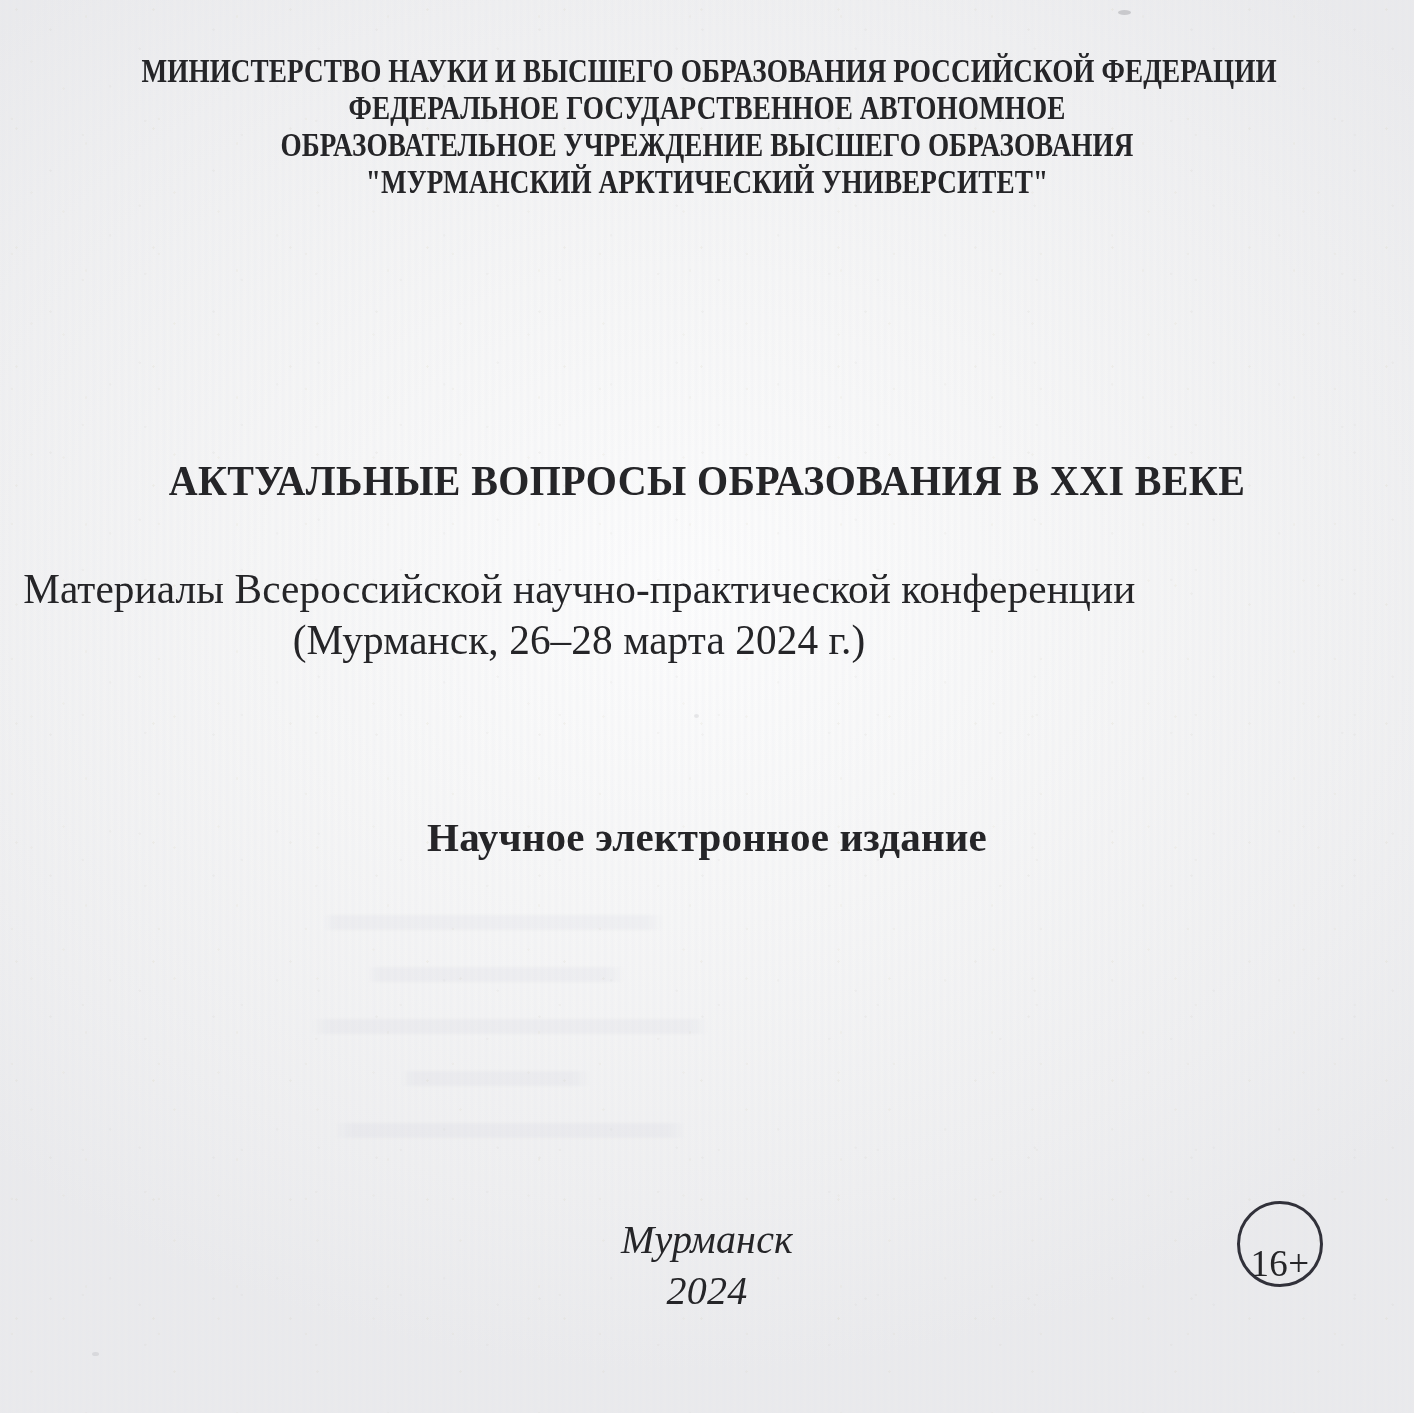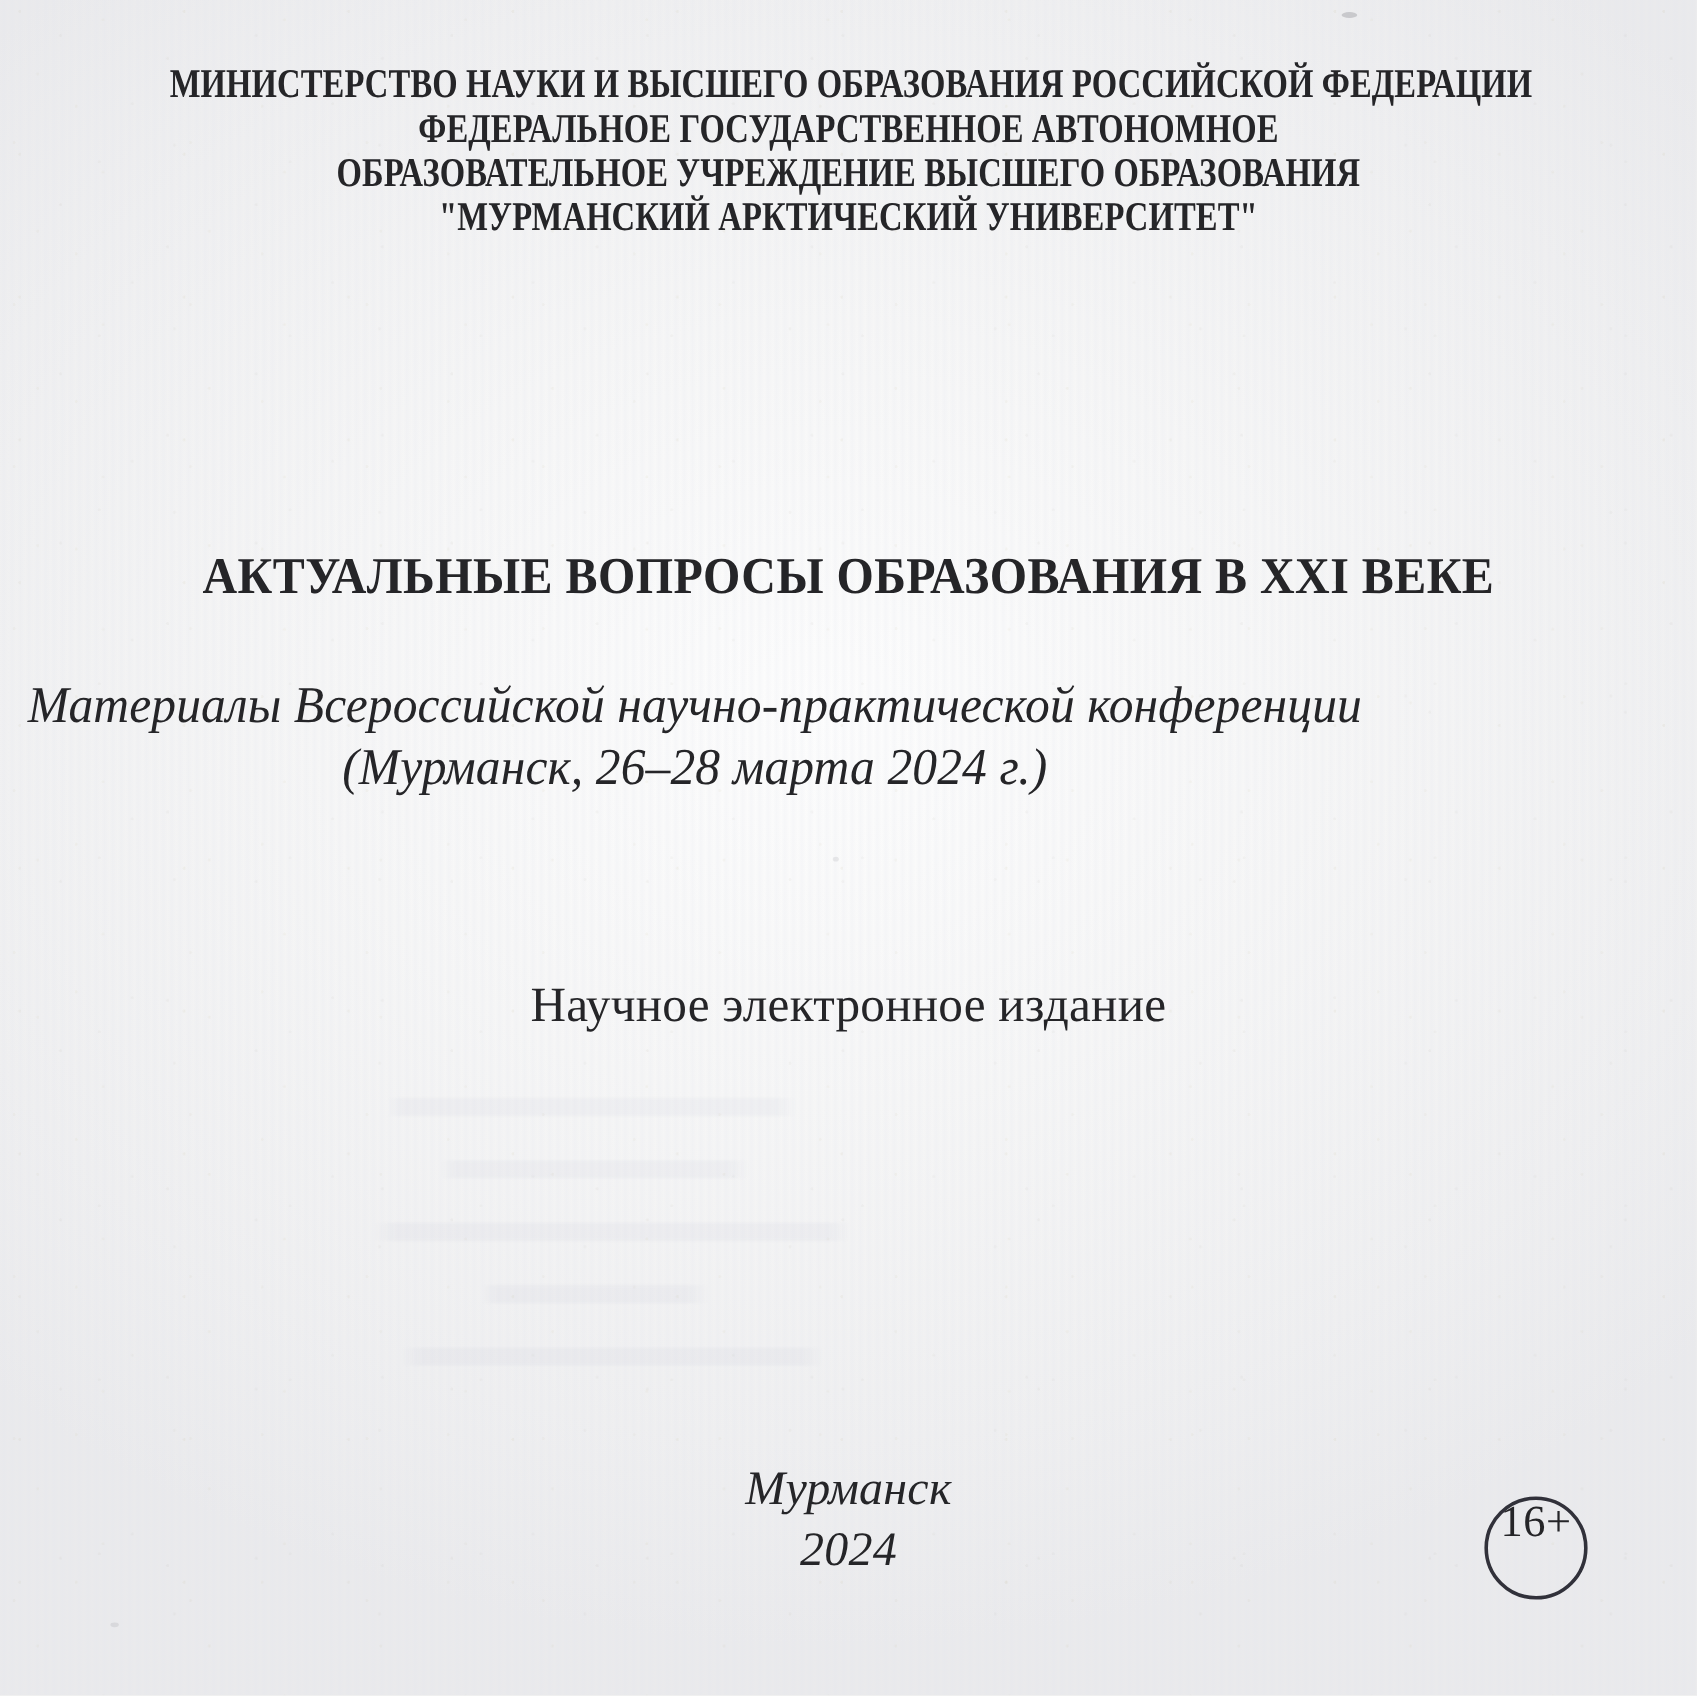--- a/index.html
+++ b/index.html
@@ -120,21 +120,20 @@
     transform-origin: center center;
     white-space: nowrap;
   }
 
   .subtitle {
     position: absolute;
     left: 0;
     top: 563px;
     width: 1158px;
     text-align: center;
-    font-style: italic;
   }
   .subtitle .line {
     display: block;
     font-size: 43px;
     line-height: 51px;
     letter-spacing: .1px;
     transform: scaleX(.96);
     transform-origin: center center;
     white-space: nowrap;
   }
@@ -142,20 +141,21 @@
   .edition-kind {
     position: absolute;
     left: 0;
     top: 812px;
     width: 1414px;
     text-align: center;
     font-size: 41px;
     line-height: 50px;
     letter-spacing: .2px;
     white-space: nowrap;
+    font-weight: bold;
   }
 
   .imprint {
     position: absolute;
     left: 0;
     top: 1214px;
     width: 1414px;
     text-align: center;
   }
   .imprint .line {
@@ -163,28 +163,28 @@
     font-size: 40px;
     line-height: 51px;
     letter-spacing: .2px;
     white-space: nowrap;
     font-style: italic;
   }
 
   .age-badge {
     position: absolute;
     left: 1237px;
-    top: 1247px;
+    top: 1201px;
     width: 86px;
     height: 86px;
     border: 3px solid #31313a;
     border-radius: 50%;
     box-sizing: border-box;
     display: flex;
-    align-items: flex-start;
+    align-items: flex-end;
     justify-content: center;
   }
   .age-badge .age-text {
     font-size: 37px;
     line-height: 37px;
     letter-spacing: .4px;
     padding-bottom: 2px;
     white-space: nowrap;
   }
 </style>

